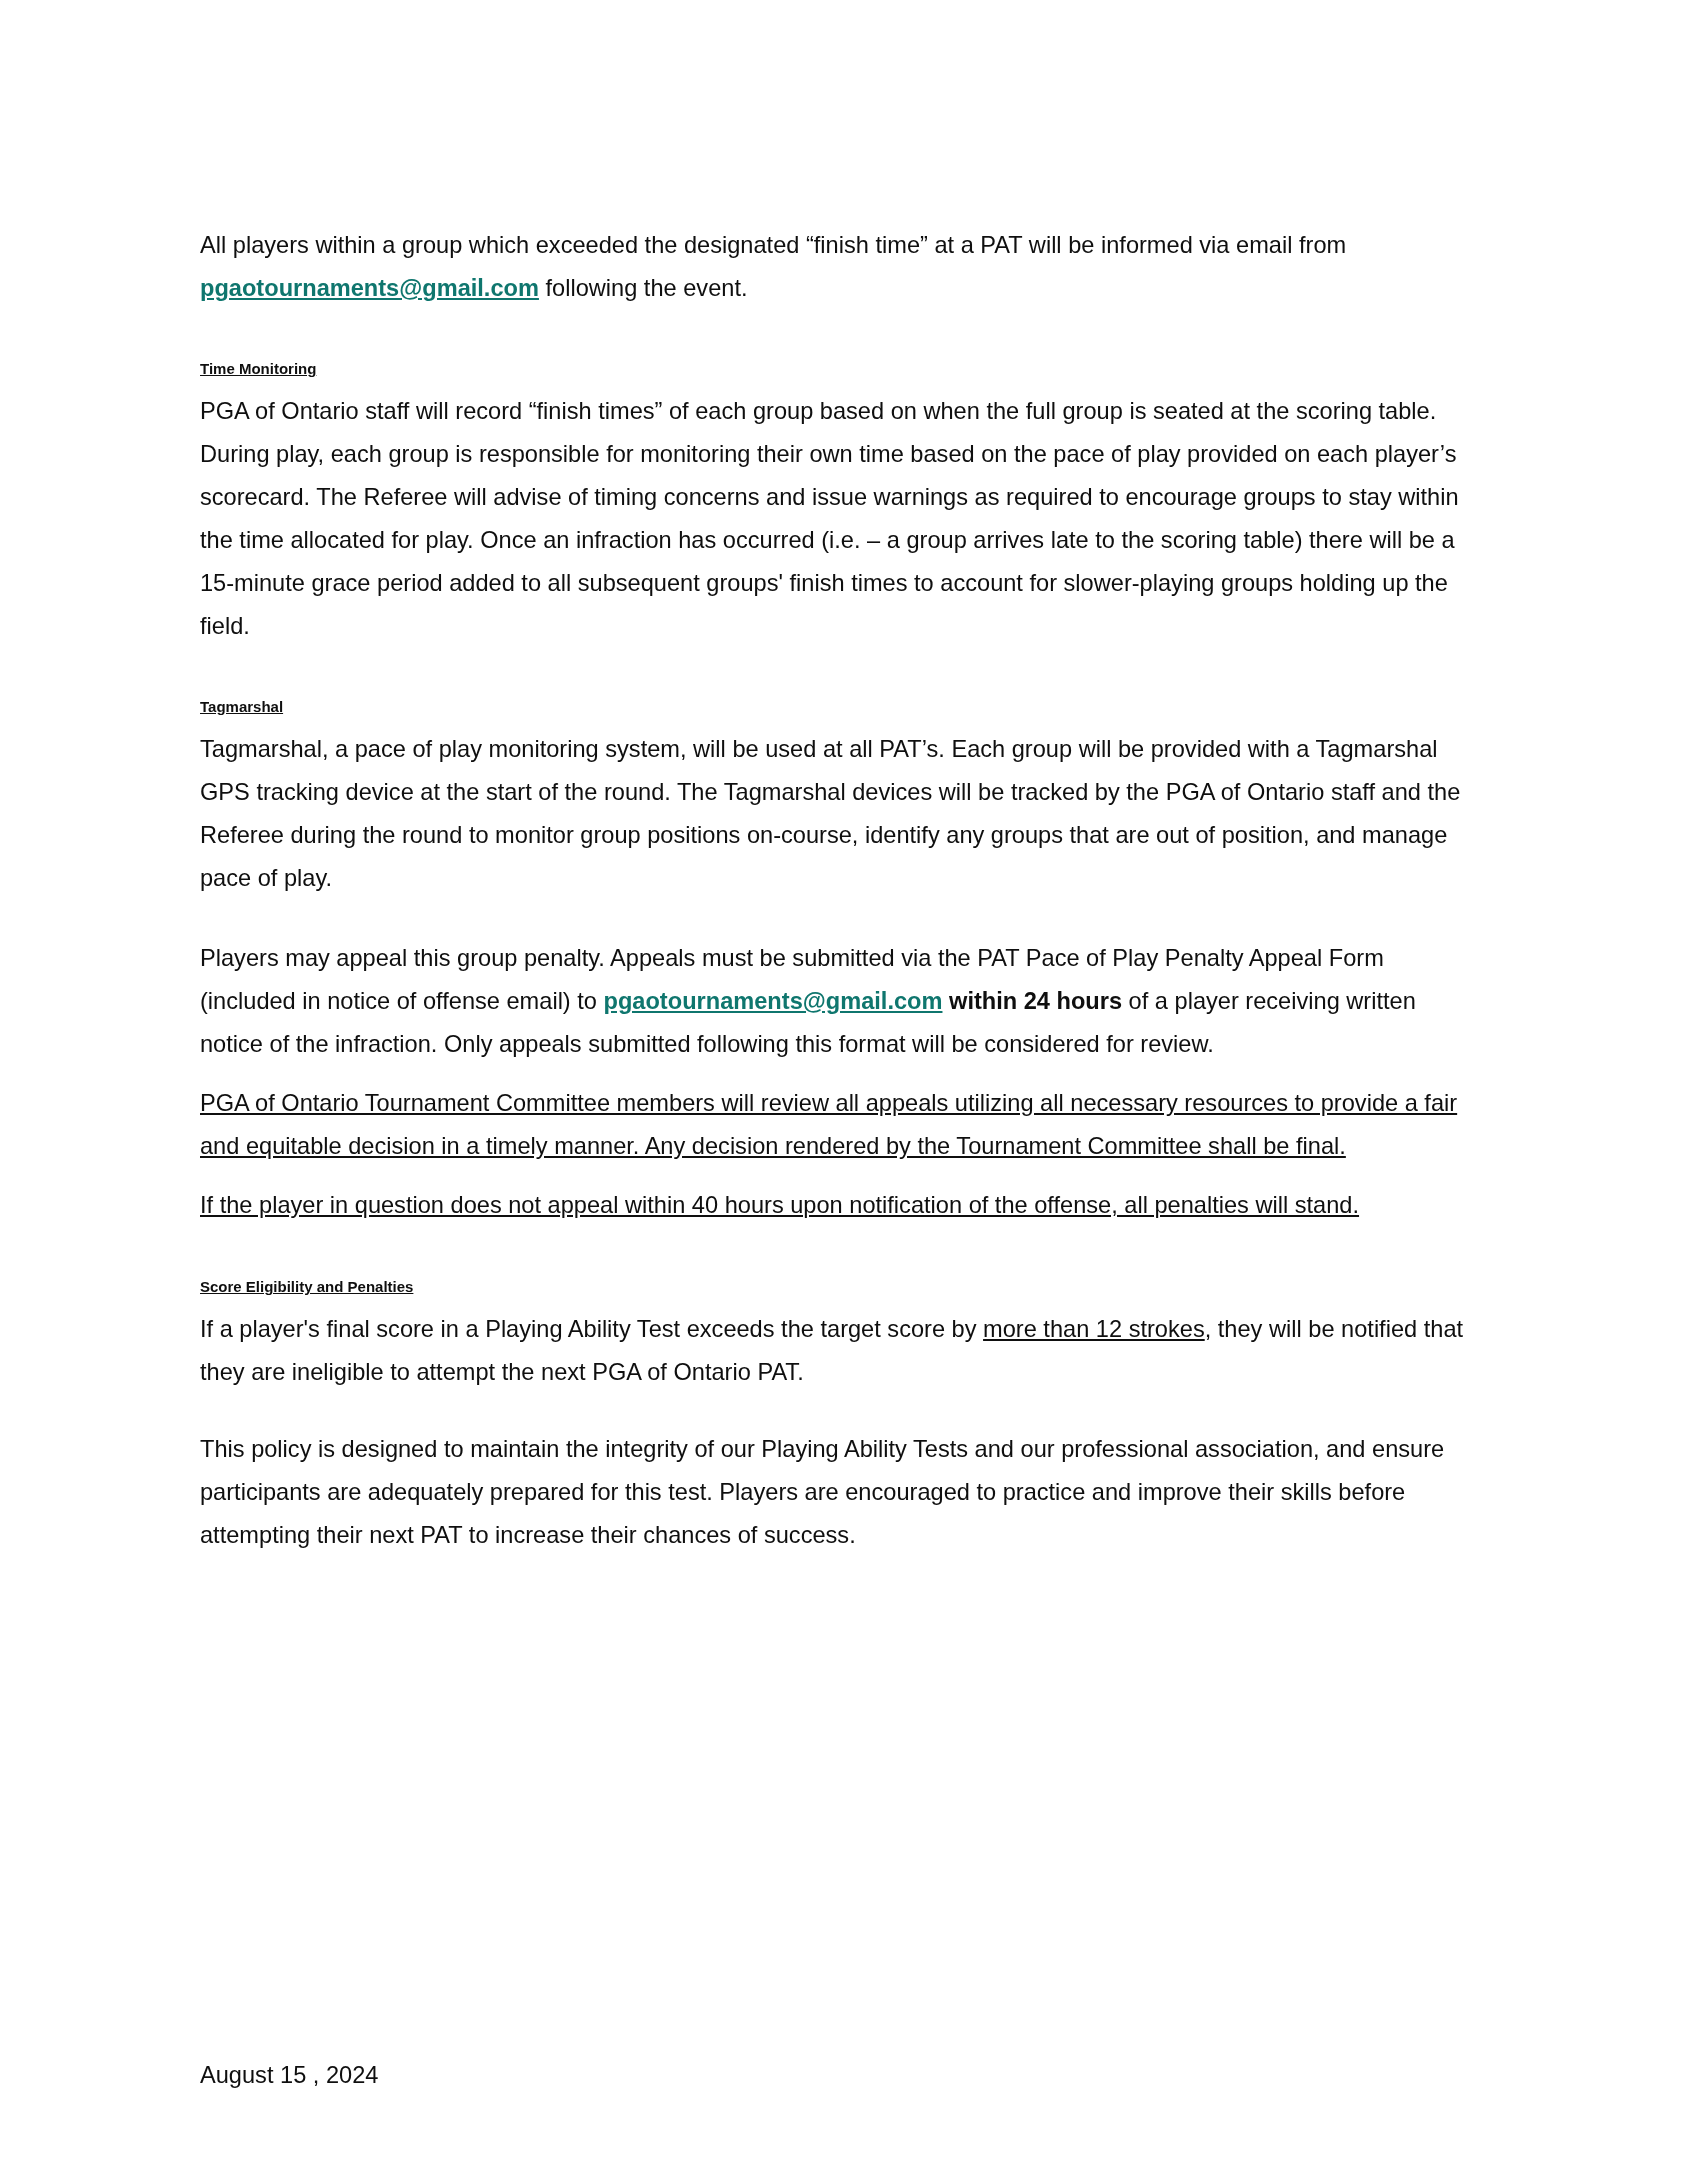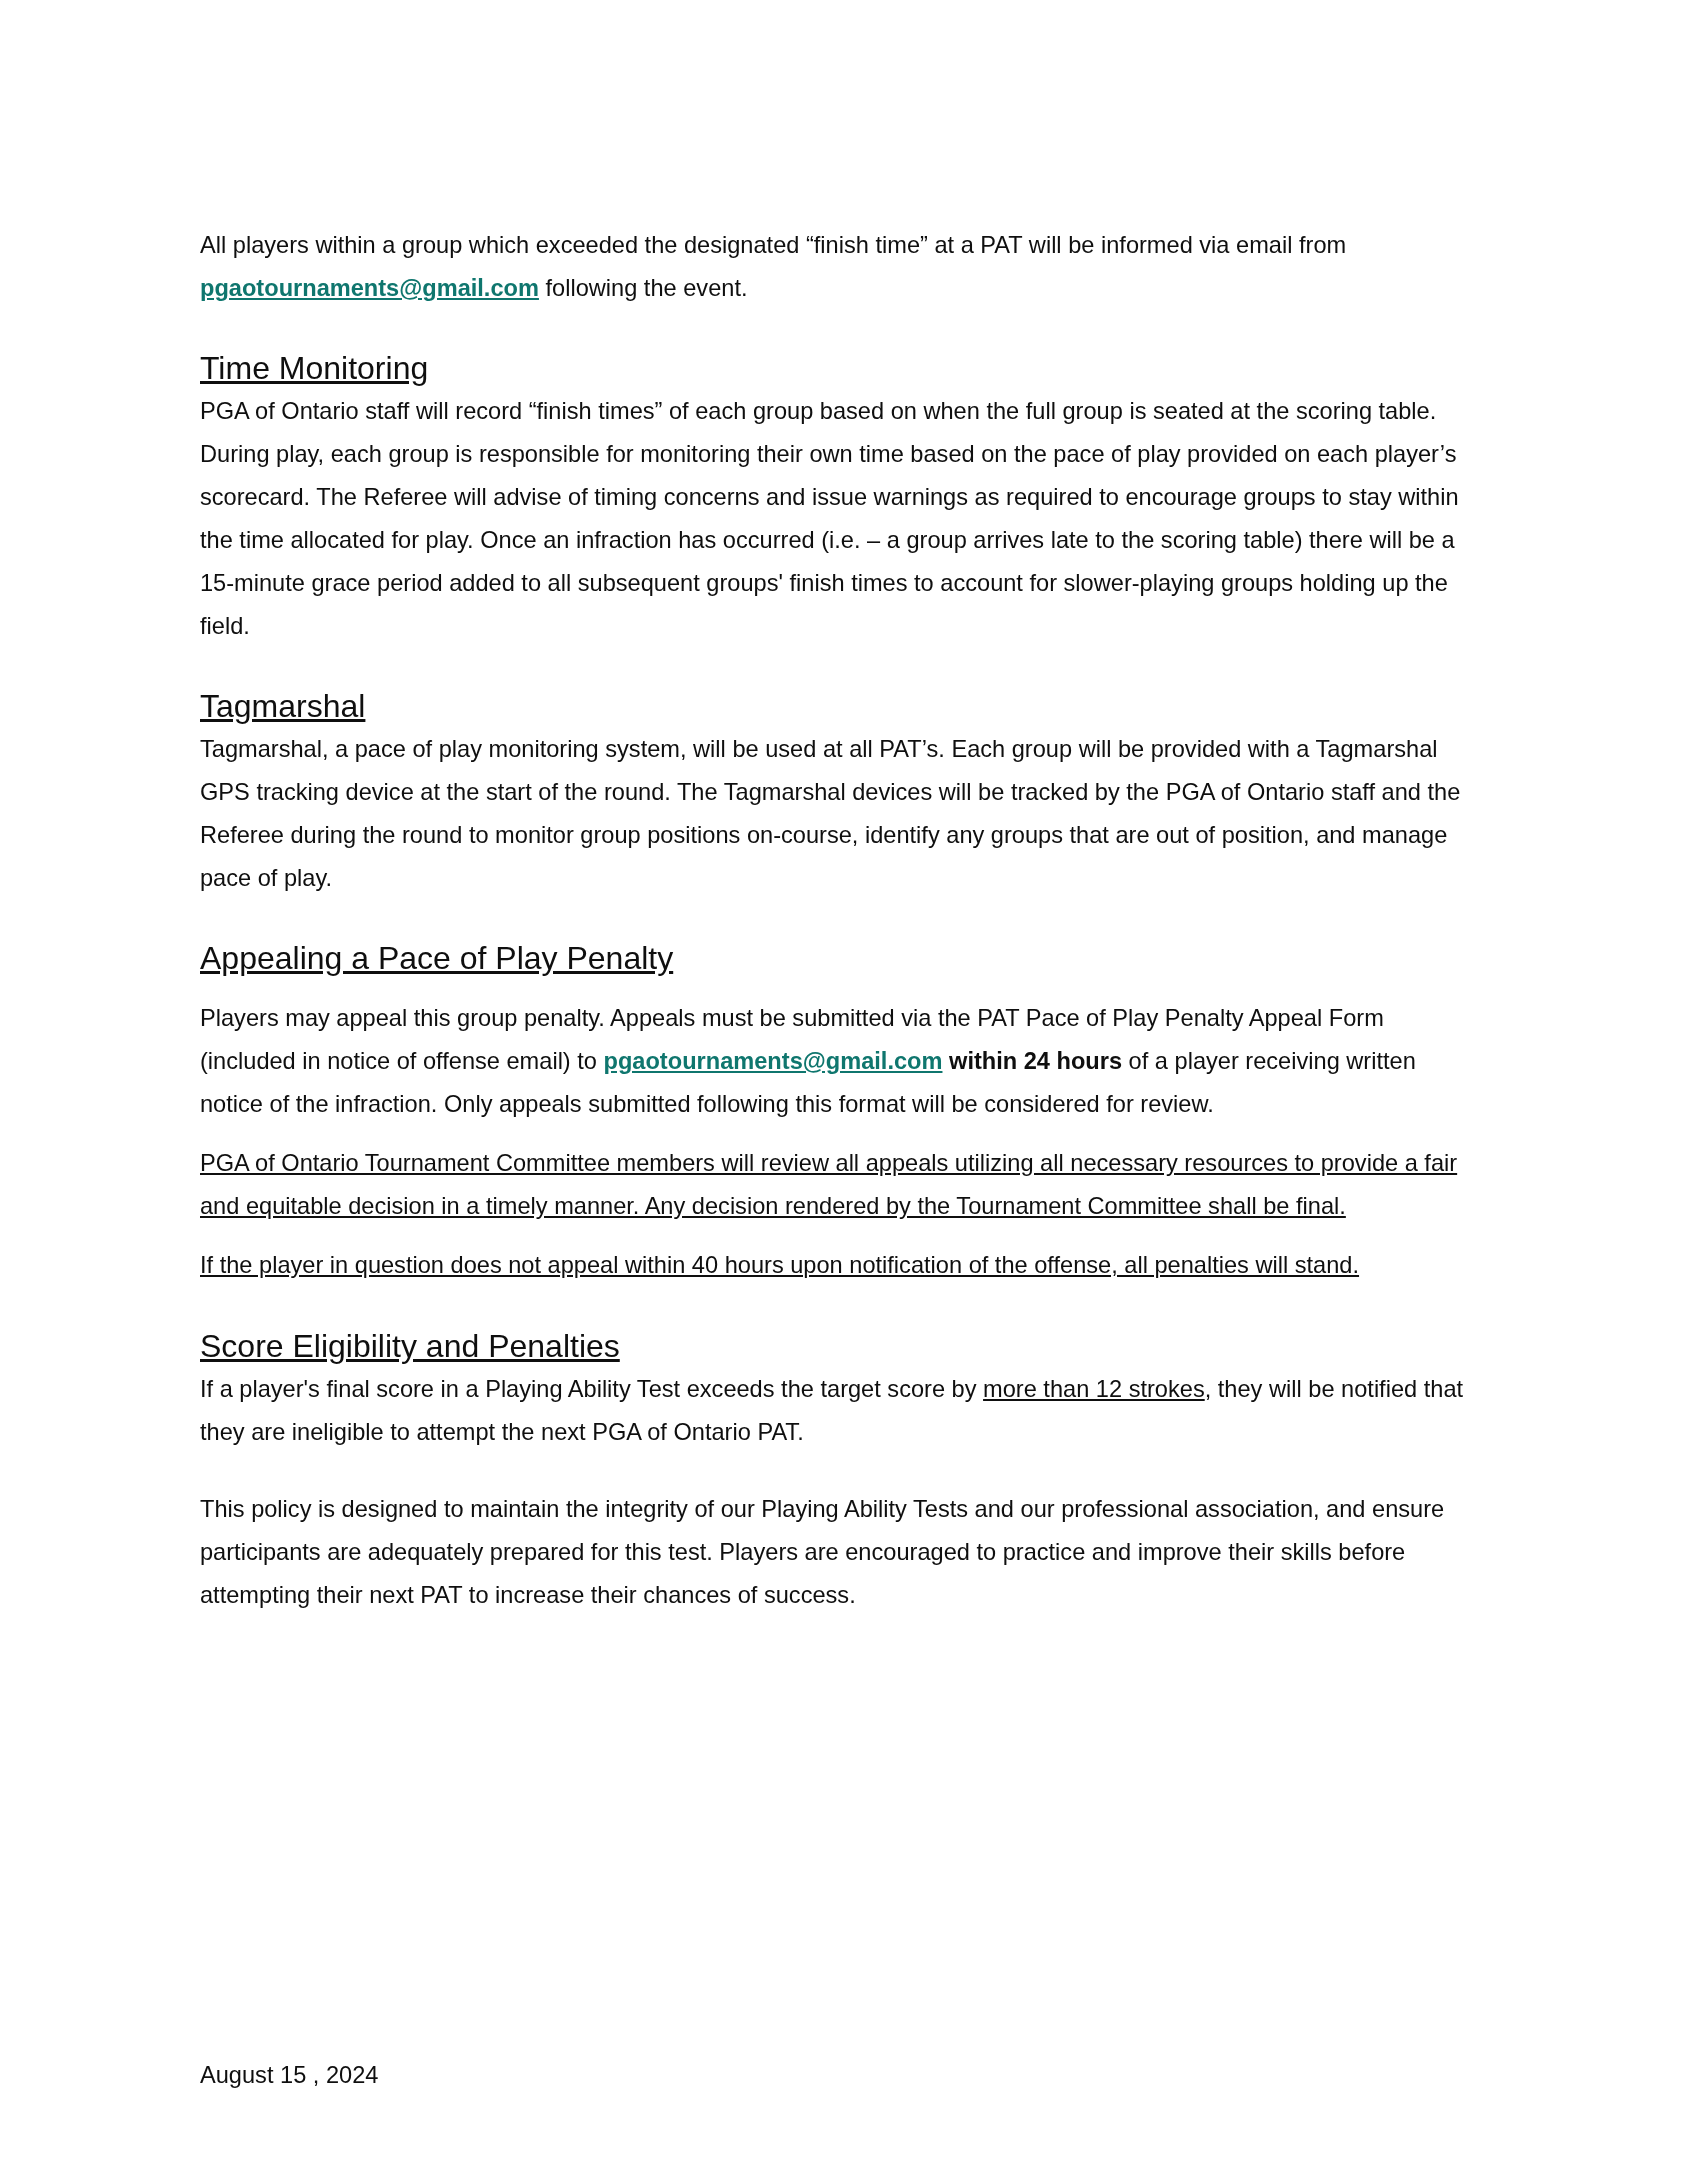--- a/index.html
+++ b/index.html
@@ -21,23 +21,23 @@
     position: absolute;
     left: 200px;
     top: 224px;
     width: 1284px;
     font-size: 23.6px;
     line-height: 43px;
     text-align: left;
   }
   p { margin: 0; }
   .heading {
-    font-weight: 400;
+    font-weight: 700;
     text-decoration: underline;
-    font-size: 32px;
+    font-size: 15px;
     line-height: 43px;
   }
   .section { margin-top: 37px; }
   .section-score { margin-top: 38px; }
   .section-appeal .heading { margin-bottom: 17px; }
   .section-appeal .para + .para { margin-top: 16px; text-decoration: underline; }
   .section-score .para-2 { margin-top: 34px; }
   a.email-link {
     color: #0f766e;
     font-weight: 700;
@@ -69,21 +69,20 @@
       <p class="heading">Time Monitoring</p>
       <p class="para">PGA of Ontario staff will record “finish times” of each group based on when the full group is seated at the scoring table. During play, each group is responsible for monitoring their own time based on the pace of play provided on each player’s scorecard. The Referee will advise of timing concerns and issue warnings as required to encourage groups to stay within the time allocated for play. Once an infraction has occurred (i.e. – a group arrives late to the scoring table) there will be a 15-minute grace period added to all subsequent groups' finish times to account for slower-playing groups holding up the field.</p>
     </div>
 
     <div class="section section-tag">
       <p class="heading">Tagmarshal</p>
       <p class="para">Tagmarshal, a pace of play monitoring system, will be used at all PAT’s. Each group will be provided with a Tagmarshal GPS tracking device at the start of the round. The Tagmarshal devices will be tracked by the PGA of Ontario staff and the Referee during the round to monitor group positions on-course, identify any groups that are out of position, and manage pace of play.</p>
     </div>
 
     <div class="section section-appeal">
-      <p class="heading">Appealing a Pace of Play Penalty</p>
       <p class="para"><span>Players may appeal this group penalty. Appeals must be submitted via the PAT Pace of Play Penalty Appeal Form (included in notice of offense email) to </span><a href="#" class="email-link">pgaotournaments@gmail.com</a><span class="bold"> within 24 hours</span><span> of a player receiving written notice of the infraction. Only appeals submitted following this format will be considered for review.</span></p>
       <p class="para">PGA of Ontario Tournament Committee members will review all appeals utilizing all necessary resources to provide a fair and equitable decision in a timely manner. Any decision rendered by the Tournament Committee shall be final.</p>
       <p class="para">If the player in question does not appeal within 40 hours upon notification of the offense, all penalties will stand.</p>
     </div>
 
     <div class="section section-score">
       <p class="heading">Score Eligibility and Penalties</p>
       <p class="para para-1"><span>If a player's final score in a Playing Ability Test exceeds the target score by </span><span class="underline">more than 12 strokes</span><span>, they will be notified that they are ineligible to attempt the next PGA of Ontario PAT.</span></p>
       <p class="para para-2">This policy is designed to maintain the integrity of our Playing Ability Tests and our professional association, and ensure participants are adequately prepared for this test. Players are encouraged to practice and improve their skills before attempting their next PAT to increase their chances of success.</p>
     </div>

